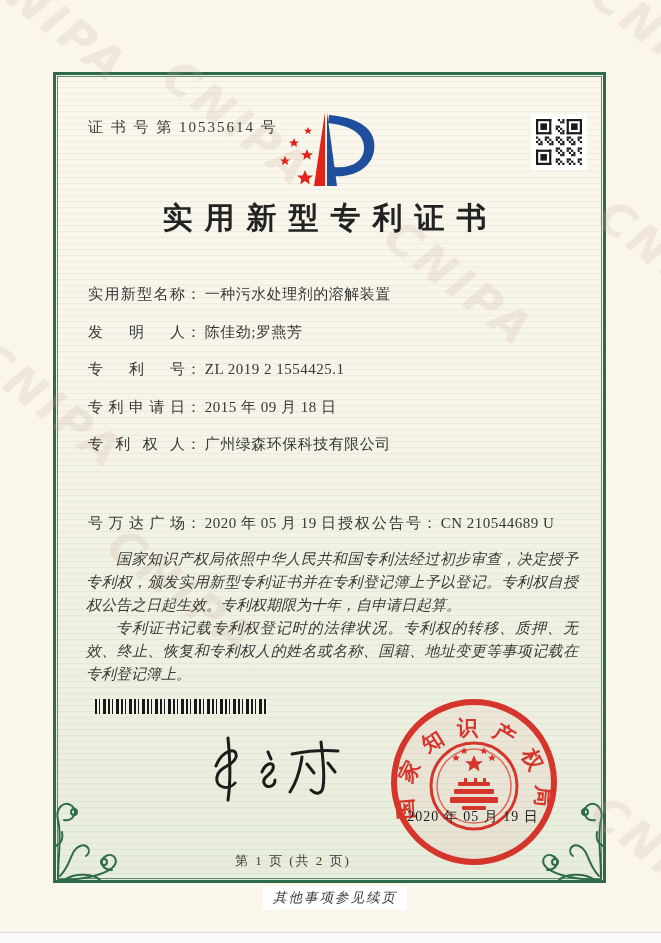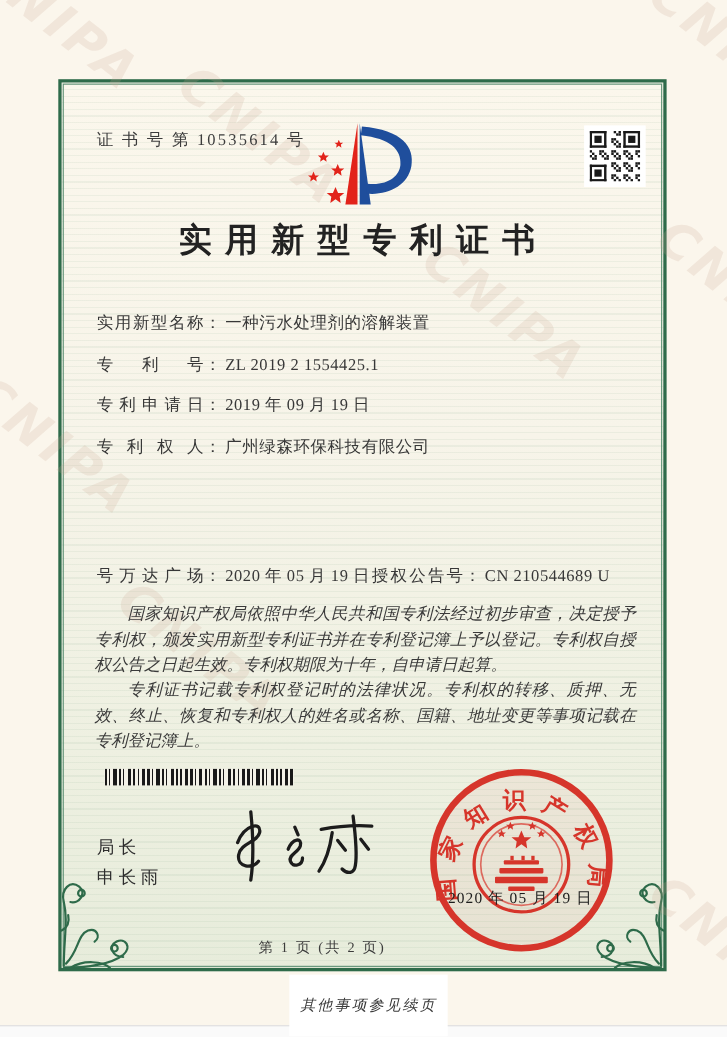--- a/index.html
+++ b/index.html
@@ -36,21 +36,21 @@
          font-style:italic;text-align:justify;}
   .paras p{margin:0;text-indent:2em;}
   .barcode{position:absolute;left:95px;top:699px;width:172px;height:15px;
       background:repeating-linear-gradient(90deg,#191919 0 2px,#f4f2e8 2px 4px,#191919 4px 5px,#f4f2e8 5px 8px,#191919 8px 11px,#f4f2e8 11px 13px);}
   .signer{position:absolute;left:88px;top:757px;font-size:16px;color:#2e2e2e;letter-spacing:4px;line-height:28px;}
   .signature{position:absolute;left:190px;top:730px;}
   .seal{position:absolute;left:388px;top:696px;width:172px;height:172px;opacity:0.93;}
   .seal-date{position:absolute;left:398px;top:808px;width:150px;text-align:center;font-size:14px;
              color:#1d1d1d;letter-spacing:1px;z-index:6;}
   .page-num{position:absolute;left:53px;top:852px;width:480px;text-align:center;font-size:13px;color:#3c3c3c;letter-spacing:2px;}
-  .footer-note{position:absolute;left:263px;top:886px;background:#ffffff;padding:19px 10px;font-size:13.5px;
+  .footer-note{position:absolute;left:263px;top:886px;background:#ffffff;padding:3px 10px;font-size:13.5px;
                font-style:italic;color:#3a3a3a;letter-spacing:2px;z-index:5;}
   .bottom-band{position:absolute;left:0;top:932px;width:661px;height:11px;background:#fafafa;border-top:1px solid #dcdcdc;z-index:2;}
 </style>
 </head>
 <body>
 
 <div class="page">
 
   <div class="wm" style="left:-34px;top:-8px;">CNIPA</div>
   <div class="wm" style="left:578px;top:14px;">CNIPA</div>
@@ -209,26 +209,30 @@
     </div>
 
     <div class="title">实用新型专利证书</div>
 
     <div class="fields">
       <div class="frow">
         <span class="flabel">实用新型名称</span><span>：</span>
         <span class="fvalue">一种污水处理剂的溶解装置</span>
       </div>
       <div class="frow">
+        <span class="flabel">发明人</span><span>：</span>
+        <span class="fvalue">陈佳劲;罗燕芳</span>
+      </div>
+      <div class="frow">
         <span class="flabel">专利号</span><span>：</span>
         <span class="fvalue">ZL 2019 2 1554425.1</span>
       </div>
       <div class="frow">
         <span class="flabel">专利申请日</span><span>：</span>
-        <span class="fvalue">2019 年 09 月 19 日</span>
+        <span class="fvalue">2015 年 09 月 18 日</span>
       </div>
       <div class="frow">
         <span class="flabel">专利权人</span><span>：</span>
         <span class="fvalue">广州绿森环保科技有限公司</span>
       </div>
     </div>
 
     <div class="grant-row">
       <span class="flabel">号万达广场</span><span>：</span>
       <span class="fvalue">2020 年 05 月 19 日</span>
@@ -238,24 +242,20 @@
       </span>
     </div>
 
     <div class="paras">
       <p>国家知识产权局依照中华人民共和国专利法经过初步审查，决定授予专利权，颁发实用新型专利证书并在专利登记簿上予以登记。专利权自授权公告之日起生效。专利权期限为十年，自申请日起算。</p>
       <p>专利证书记载专利权登记时的法律状况。专利权的转移、质押、无效、终止、恢复和专利权人的姓名或名称、国籍、地址变更等事项记载在专利登记簿上。</p>
     </div>
 
     <div class="barcode"></div>
 
-    <div class="signer">
-      <div>局长</div>
-      <div>申长雨</div>
-    </div>
 
     <svg class="signature" width="165" height="80" viewBox="0 0 165 80">
       <g fill="none" stroke="#1c1c1c" stroke-width="3" stroke-linecap="round" stroke-linejoin="round">
         <path d="M26,36 C32,20 48,16 46,27 C44,36 29,36 27,47 C25,59 40,60 45,53"></path>
         <path d="M38,8 C40,28 41,50 38,70"></path>
         <path d="M78,22 l3,7"></path>
         <path d="M72,42 C76,32 85,31 83,39 C81,45 72,47 74,53 C76,59 85,57 85,50"></path>
         <path d="M102,24 C118,21 134,20 148,21"></path>
         <path d="M112,27 C110,41 106,53 100,62"></path>
         <path d="M131,12 C133,28 135,46 133,57 C132,64 126,65 121,60"></path>

